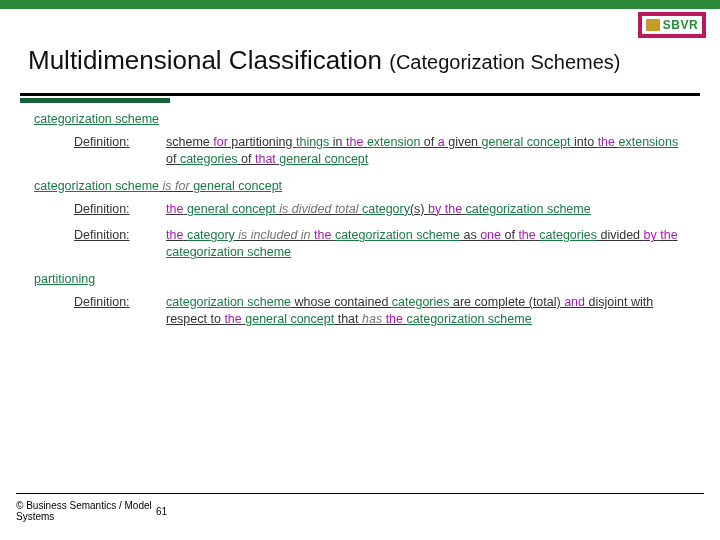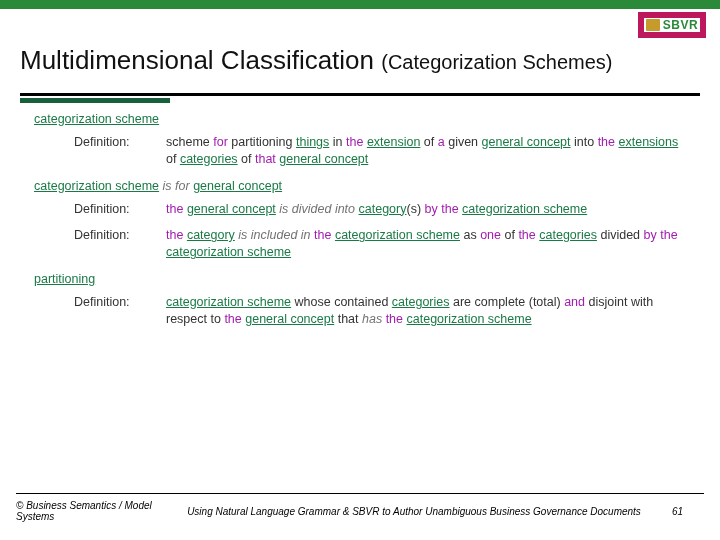--- a/index.html
+++ b/index.html
@@ -9,61 +9,61 @@
     background: #fff;
     font-family: Arial, Helvetica, sans-serif;
     position: relative;
     overflow: hidden;
   }
   .top-green { height: 9px; background: #2a8a3a; }
   .top-white { height: 30px; background: #fff; position: relative; }
   .logo {
     position: absolute; right: 14px; top: 3px;
     width: 68px; height: 26px;
-    border: 6px solid #be185d;
+    border: 4px solid #be185d;
     display: flex; align-items: center; justify-content: center;
     font-size: 12px; font-weight: bold; color: #2a8a3a;
     letter-spacing: 0.5px;
     background: #fff;
   }
   .logo .book {
     width: 14px; height: 12px; margin-right: 3px;
     background: linear-gradient(90deg,#c79a2c 48%,#fff 48% 52%,#c79a2c 52%);
     border-radius: 1px;
   }
-  .title-wrap { padding: 6px 20px 10px 20px; }
+  .title-wrap { padding: 6px 20px 10px 28px; }
   h1.title {
     font-size: 26px; font-weight: 400; color: #111;
     font-family: Arial, sans-serif;
   }
   h1.title .paren { font-size: 20px; }
   .hr1 { height: 3px; background: #000; margin: 7px 20px 0 20px; }
   .sub-green { height: 5px; background: #18603a; margin: 2px 20px 0 20px; width: 150px; }
 
   .content {
     padding: 8px 34px 0 34px;
     font-family: Verdana, Arial, sans-serif;
     font-size: 12.5px;
     color: #333;
     line-height: 1.35;
+    text-decoration: underline;
   }
   .section { margin-bottom: 10px; }
   .term-line { margin-bottom: 6px; }
   .term { color: #1a7a46; text-decoration: underline; font-weight: 400; }
   .verb { color: #737373; font-style: italic; }
   .kw  { color: #a21caf; }
   .row { display: flex; margin-bottom: 4px; margin-left: 40px; }
   .label { width: 92px; flex: 0 0 92px; color: #333; }
   .body { flex: 1; }
   .syn { color: #1a5fbf; }
 
   .footer {
     position: absolute; left: 0; right: 0; bottom: 8px;
     padding: 10px 16px;
-    font-style: italic;
   }
   .foot-rule { height: 1px; background: #000; margin: 0 0 6px 0; }
   .foot-row { display: flex; align-items: center; font-size: 10px; color: #000; }
   .copyright { width: 140px; line-height: 1.1; }
   .foot-title { flex: 1; text-align: center; }
   .pagenum { width: 32px; }
 </style>
 </head>
 <body>
 
@@ -97,21 +97,21 @@
     </div>
   </div>
 
   <div class="section">
     <div class="term-line">
       <span class="term">categorization scheme</span><span class="verb"> is for </span><span class="term">general concept</span>
     </div>
     <div class="row">
       <div class="label">Definition:</div>
       <div class="body">
-        <span class="kw">the</span><span> </span><span class="term">general concept</span><span class="verb"> is divided into </span><span class="term">category</span><span>(s) </span><span class="kw">by</span><span> </span><span class="kw">the</span><span> </span><span class="term">categorization scheme</span>
+        <span class="kw">the</span><span> </span><span class="term">general concept</span><span class="verb"> is divided total </span><span class="term">category</span><span>(s) </span><span class="kw">by</span><span> </span><span class="kw">the</span><span> </span><span class="term">categorization scheme</span>
       </div>
     </div>
   </div>
 
   <div class="section">
     <div class="row">
       <div class="label">Definition:</div>
       <div class="body">
         <span class="kw">the</span><span> </span><span class="term">category</span><span class="verb"> is included in </span><span class="kw">the</span><span> </span><span class="term">categorization scheme</span><span> as </span><span class="kw">one</span><span> of </span><span class="kw">the</span><span> </span><span class="term">categories</span><span> divided </span><span class="kw">by</span><span> </span><span class="kw">the</span><span> </span><span class="term">categorization scheme</span>
       </div>
@@ -129,16 +129,15 @@
       </div>
     </div>
   </div>
 
 </div>
 
 <div class="footer">
   <div class="foot-rule"></div>
   <div class="foot-row">
     <div class="copyright">© Business Semantics / Model Systems</div>
-    <div class="foot-title">Using Natural Language Grammar &amp; SBVR to Author Unambiguous Business Governance Documents</div>
     <div class="pagenum">61</div>
   </div>
 </div>
 
 </body></html>

